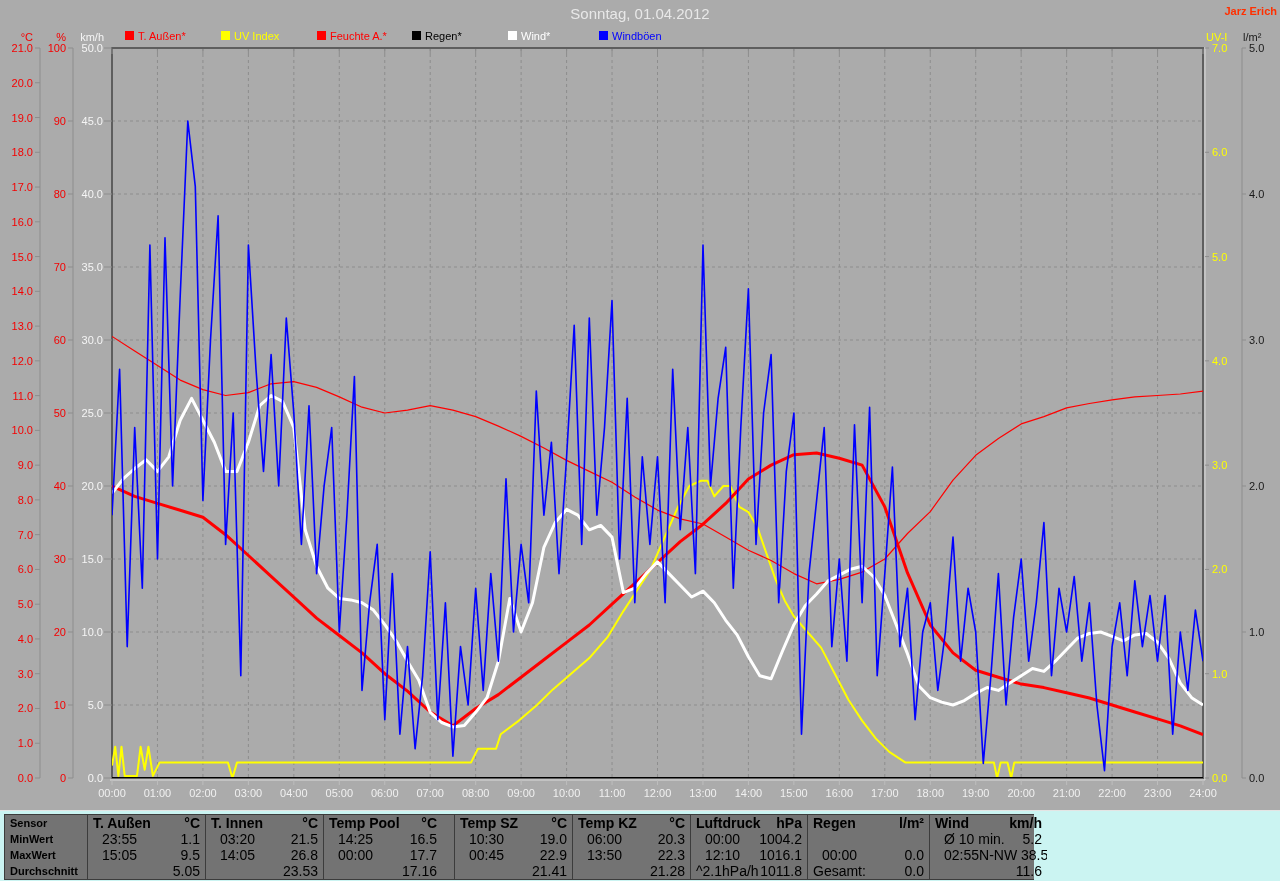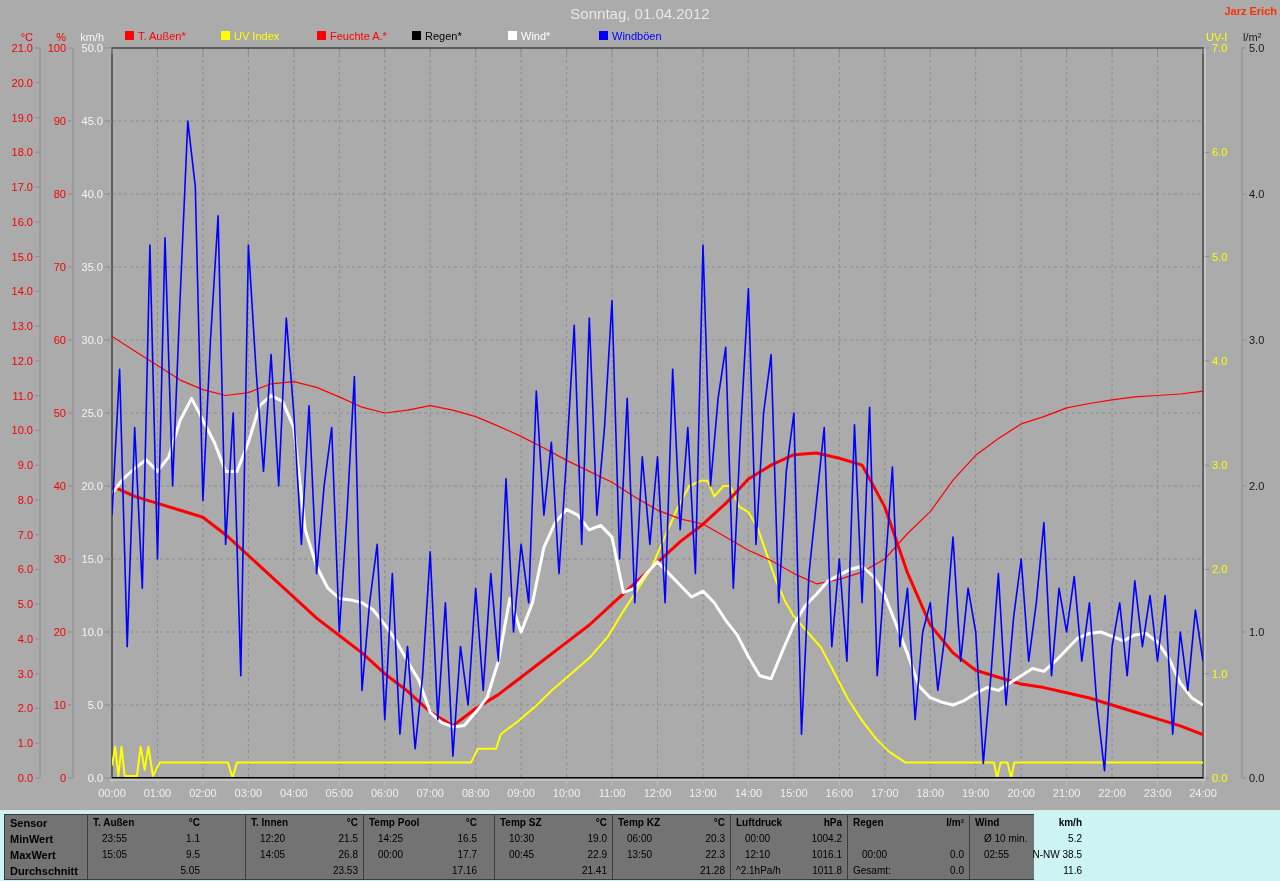--- a/index.html
+++ b/index.html
@@ -7,21 +7,21 @@
   svg text{font-family:"Liberation Sans",sans-serif}
   svg .t11{font-size:11px}
   .strip{position:absolute;left:0;top:810px;width:1280px;height:71px;background:#CBF4F2;
     border-top:1px solid #E4E4E4;box-sizing:border-box}
   .tablewrap{position:absolute;left:4px;top:3px;width:1030px;display:flex;
     border:1px solid #3C3C3C;border-right:none;background:#737373;box-sizing:border-box}
   .col{box-sizing:border-box;flex:none}
   .col + .col{border-left:1px solid #3C3C3C}
   .label-col{width:82px}
   .cell{display:flex;justify-content:space-between;height:16px;line-height:16px;
-    font-size:10px;color:#000;padding:0 5px;white-space:nowrap;overflow:hidden}
+    font-size:14px;color:#000;padding:0 5px;white-space:nowrap;overflow:hidden}
   .hdr{font-weight:bold}
   .lbl-cell{display:block;font-weight:bold;height:16px;line-height:16px;font-size:11px;padding-left:5px}
   .tm{padding-left:9px}
 </style>
 </head>
 <body>
 
 <svg width="1280" height="810" viewBox="0 0 1280 810" style="position:absolute;left:0;top:0">
   <text x="640" y="19" text-anchor="middle" fill="#E8E8E8" font-size="15">Sonntag, 01.04.2012</text>
   <text x="1277" y="15" text-anchor="end" fill="#FF3000" font-size="11" font-weight="bold">Jarz Erich</text>
@@ -305,27 +305,27 @@
         </div>
         <div class="cell">
           <span class="tm">15:05</span>
           <span class="vl">9.5</span>
         </div>
         <div class="cell">
           <span class="am"></span>
           <span class="vl">5.05</span>
         </div>
       </div>
-      <div class="col" style="width: 118px; margin-left: 40px;">
+      <div class="col" style="width: 118px;">
         <div class="cell hdr">
           <span class="nm">T. Innen</span>
           <span class="un">°C</span>
         </div>
         <div class="cell">
-          <span class="tm">12:20</span>
+          <span class="tm">03:20</span>
           <span class="vl">21.5</span>
         </div>
         <div class="cell">
           <span class="tm">14:05</span>
           <span class="vl">26.8</span>
         </div>
         <div class="cell">
           <span class="am"></span>
           <span class="vl">23.53</span>
         </div>

